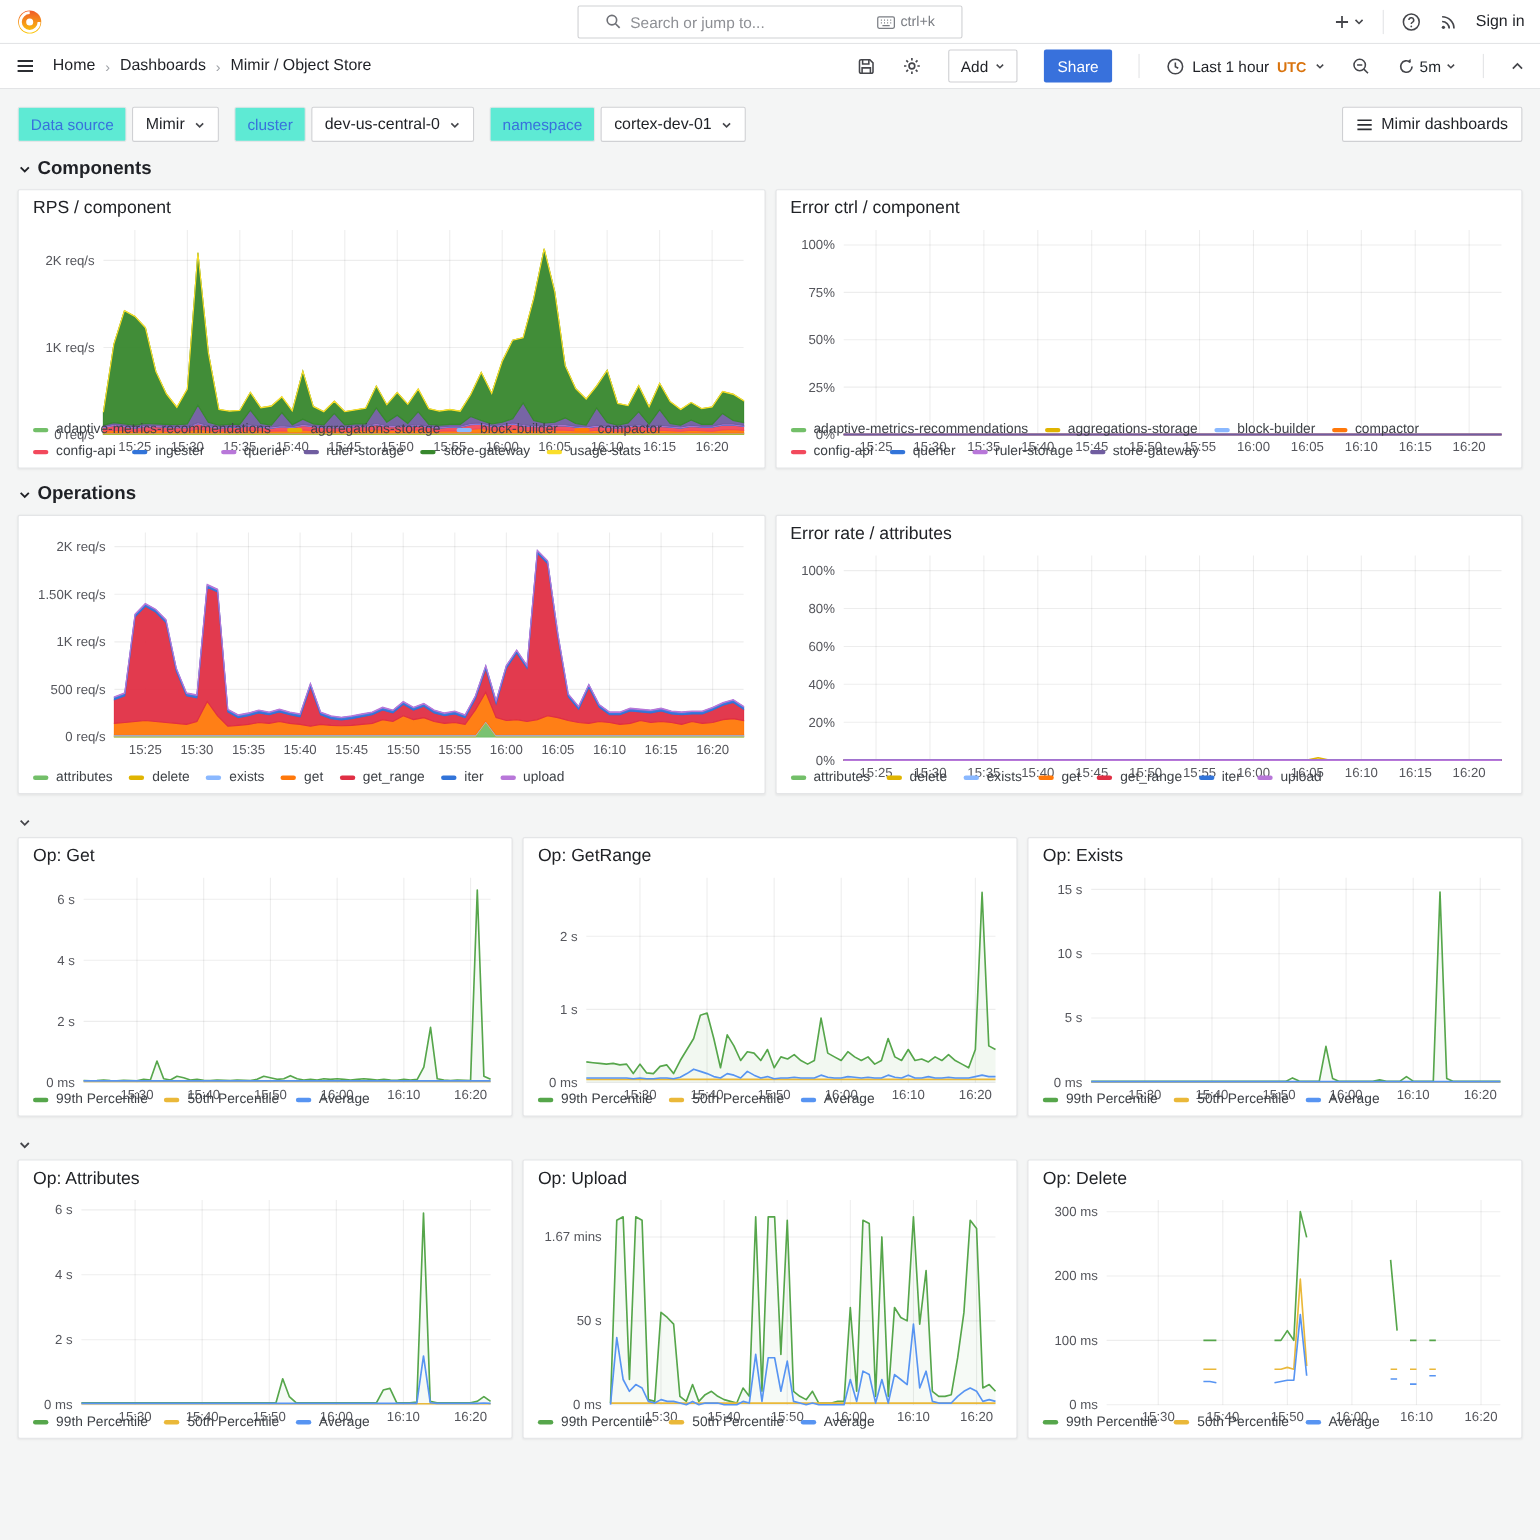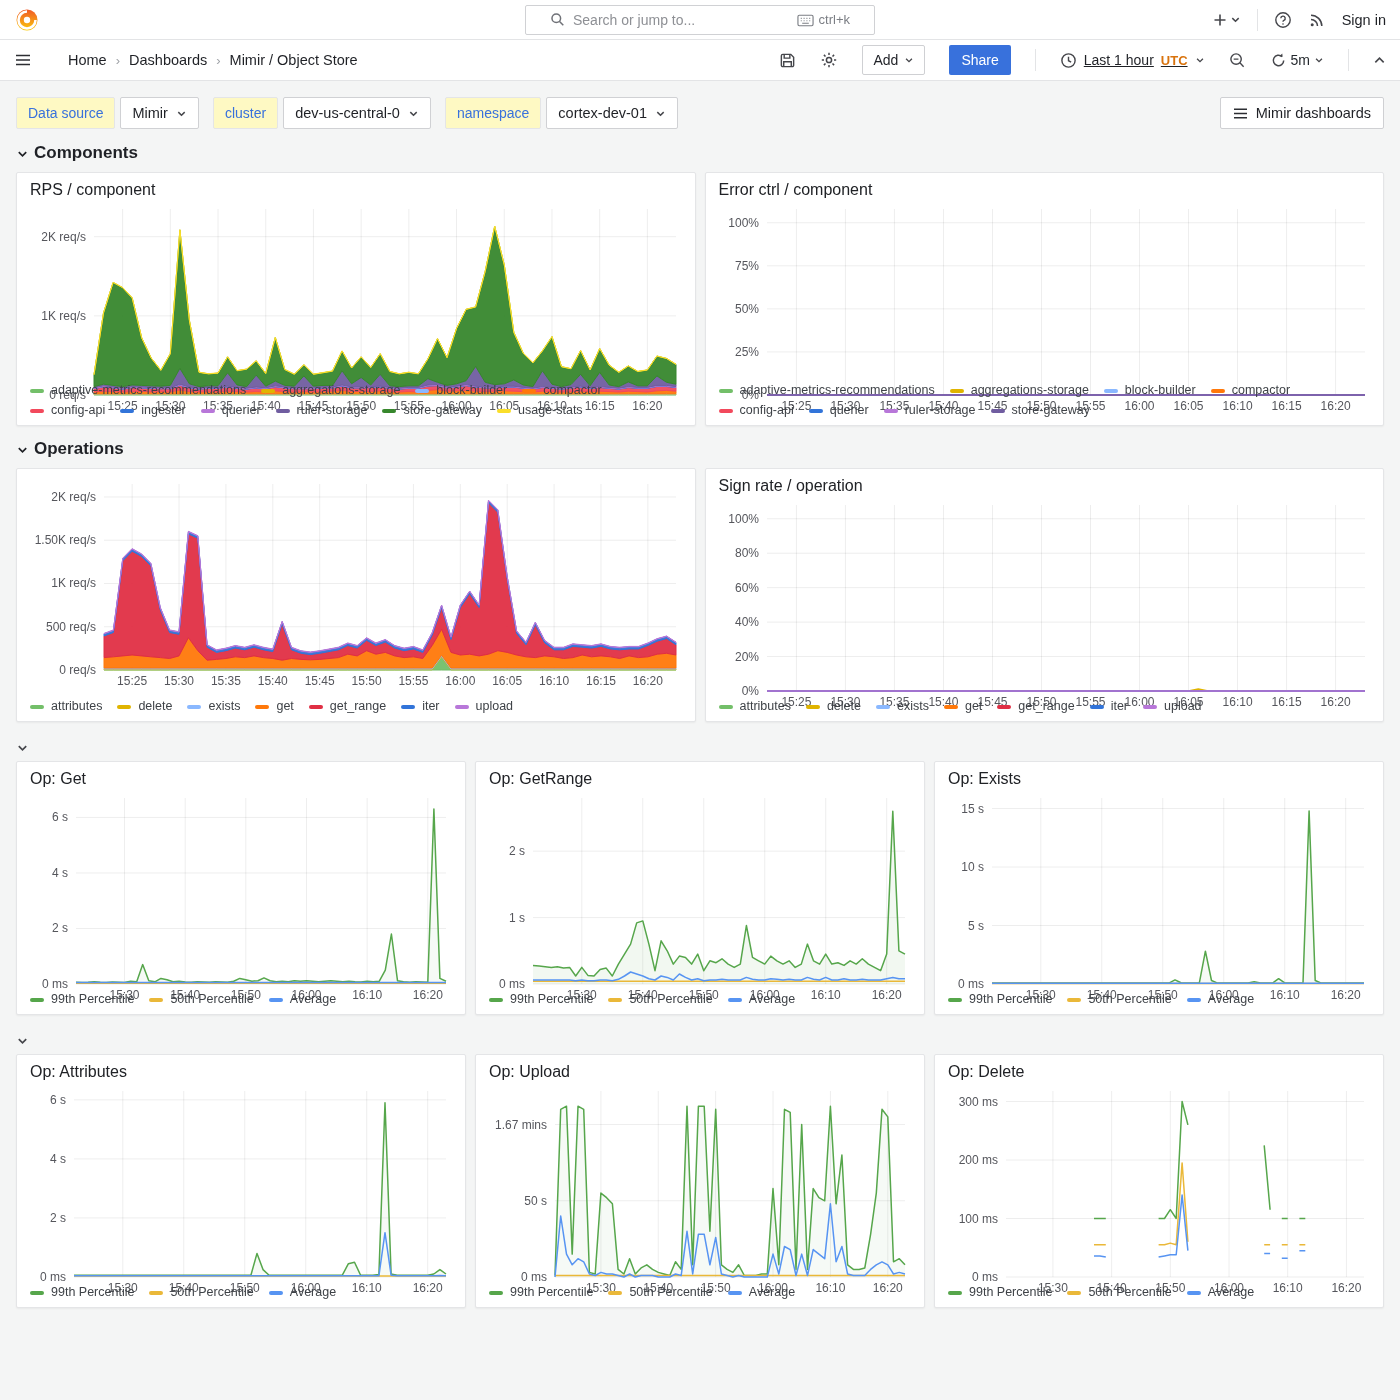--- a/index.html
+++ b/index.html
@@ -23,37 +23,37 @@
   .search-placeholder { color:#8e9095; flex:1; font-size:14px; }
   .shortcut { color:#7b7e84; font-size:13px; display:flex; align-items:flex-end; gap:5px; }
   .nav-right { margin-left:auto; display:flex; align-items:center; gap:16px; }
   .nav-divider { width:1px; height:22px; background:#e3e4e6; }
   .signin { font-size:14.5px; color:#1f2126; }
   .plus-group { display:flex; align-items:center; gap:2px; }
 
   
   .toolbar { height:41px; background:#fff; border-bottom:1px solid #e3e4e6;
     display:flex; align-items:center; padding:0 14px; gap:10px; }
-  .crumbs { display:flex; align-items:center; gap:9px; font-size:14.5px; margin-left:26px; }
+  .crumbs { display:flex; align-items:center; gap:9px; font-size:14.5px; margin-left:6px; }
   .crumb { color:#1f2126; }
   .crumb-sep { color:#9fa2a7; font-size:13px; }
   .toolbar-right { margin-left:auto; display:flex; align-items:center; gap:24px; }
   .btn-outline { display:flex; align-items:center; gap:6px; border:1px solid #cfd0d3;
     background:#fff; border-radius:2px; height:30px; padding:0 10px; font-size:14px; color:#1f2126; }
   .btn-primary { display:flex; align-items:center; border:none; background:#3871dc;
     border-radius:2px; height:30px; padding:0 12px; font-size:14px; color:#fff; }
-  .timepicker { display:flex; align-items:center; gap:7px; font-size:14px; color:#1f2126;text-decoration:underline; }
+  .timepicker { display:flex; align-items:center; gap:7px; font-size:14px; color:#1f2126; }
   .tz { color:#d9730d; font-weight:700; font-size:13px; }
   .interval { display:flex; align-items:center; gap:4px; font-size:14px; }
 
   
   .content { padding:10px 16px 30px; }
   .vars-row { display:flex; align-items:center; margin:6px 0 14px; }
   .var-group { display:flex; align-items:center; gap:5px; margin-right:14px; }
-  .chip-label { background:#fef9c3; border:1px solid #e4e5e7; color:#3871dc;
+  .chip-label { background:#5eead4; border:1px solid #e4e5e7; color:#3871dc;
     border-radius:2px; height:32px; display:flex; align-items:center; padding:0 11px; font-size:14px; }
   .chip-value { background:#fff; border:1px solid #d0d1d4; color:#1f2126;
     border-radius:2px; height:32px; display:flex; align-items:center; gap:8px; padding:0 11px; font-size:14.5px; }
   .mimir-btn { margin-left:auto; display:flex; align-items:center; gap:8px;
     background:#fff; border:1px solid #cfd0d3; border-radius:2px; height:32px;
     padding:0 12px; font-size:14.5px; color:#1f2126; }
 
   .section-head { display:flex; align-items:center; gap:5px; margin:10px 0 9px;
     font-size:17px; font-weight:700; color:#1f2126; }
   .row-toggle { height:24px; display:flex; align-items:center; margin:4px 0 2px; }
@@ -460,21 +460,21 @@
           <span class="li"><span class="sw" style="background:#73BF69"></span>attributes</span>
           <span class="li"><span class="sw" style="background:#E0B400"></span>delete</span>
           <span class="li"><span class="sw" style="background:#8AB8FF"></span>exists</span>
           <span class="li"><span class="sw" style="background:#FF780A"></span>get</span>
           <span class="li"><span class="sw" style="background:#E02F44"></span>get_range</span>
           <span class="li"><span class="sw" style="background:#3274D9"></span>iter</span>
           <span class="li"><span class="sw" style="background:#B877D9"></span>upload</span>
         </div>
     </div>
     <div class="panel">
-      <div class="panel-title">Sign rate / operation</div>
+      <div class="panel-title">Error rate / attributes</div>
       <div class="chart">
           <svg width="652" height="215" viewBox="0 0 652 215">
             <line class="grid" x1="77.40983606557377" y1="8" x2="77.40983606557377" y2="194"></line>
             <text class="tick tx" x="77.40983606557377" y="209">15:25</text>
             <line class="grid" x1="126.42622950819673" y1="8" x2="126.42622950819673" y2="194"></line>
             <text class="tick tx" x="126.42622950819673" y="209">15:30</text>
             <line class="grid" x1="175.44262295081967" y1="8" x2="175.44262295081967" y2="194"></line>
             <text class="tick tx" x="175.44262295081967" y="209">15:35</text>
             <line class="grid" x1="224.45901639344262" y1="8" x2="224.45901639344262" y2="194"></line>
             <text class="tick tx" x="224.45901639344262" y="209">15:40</text>

